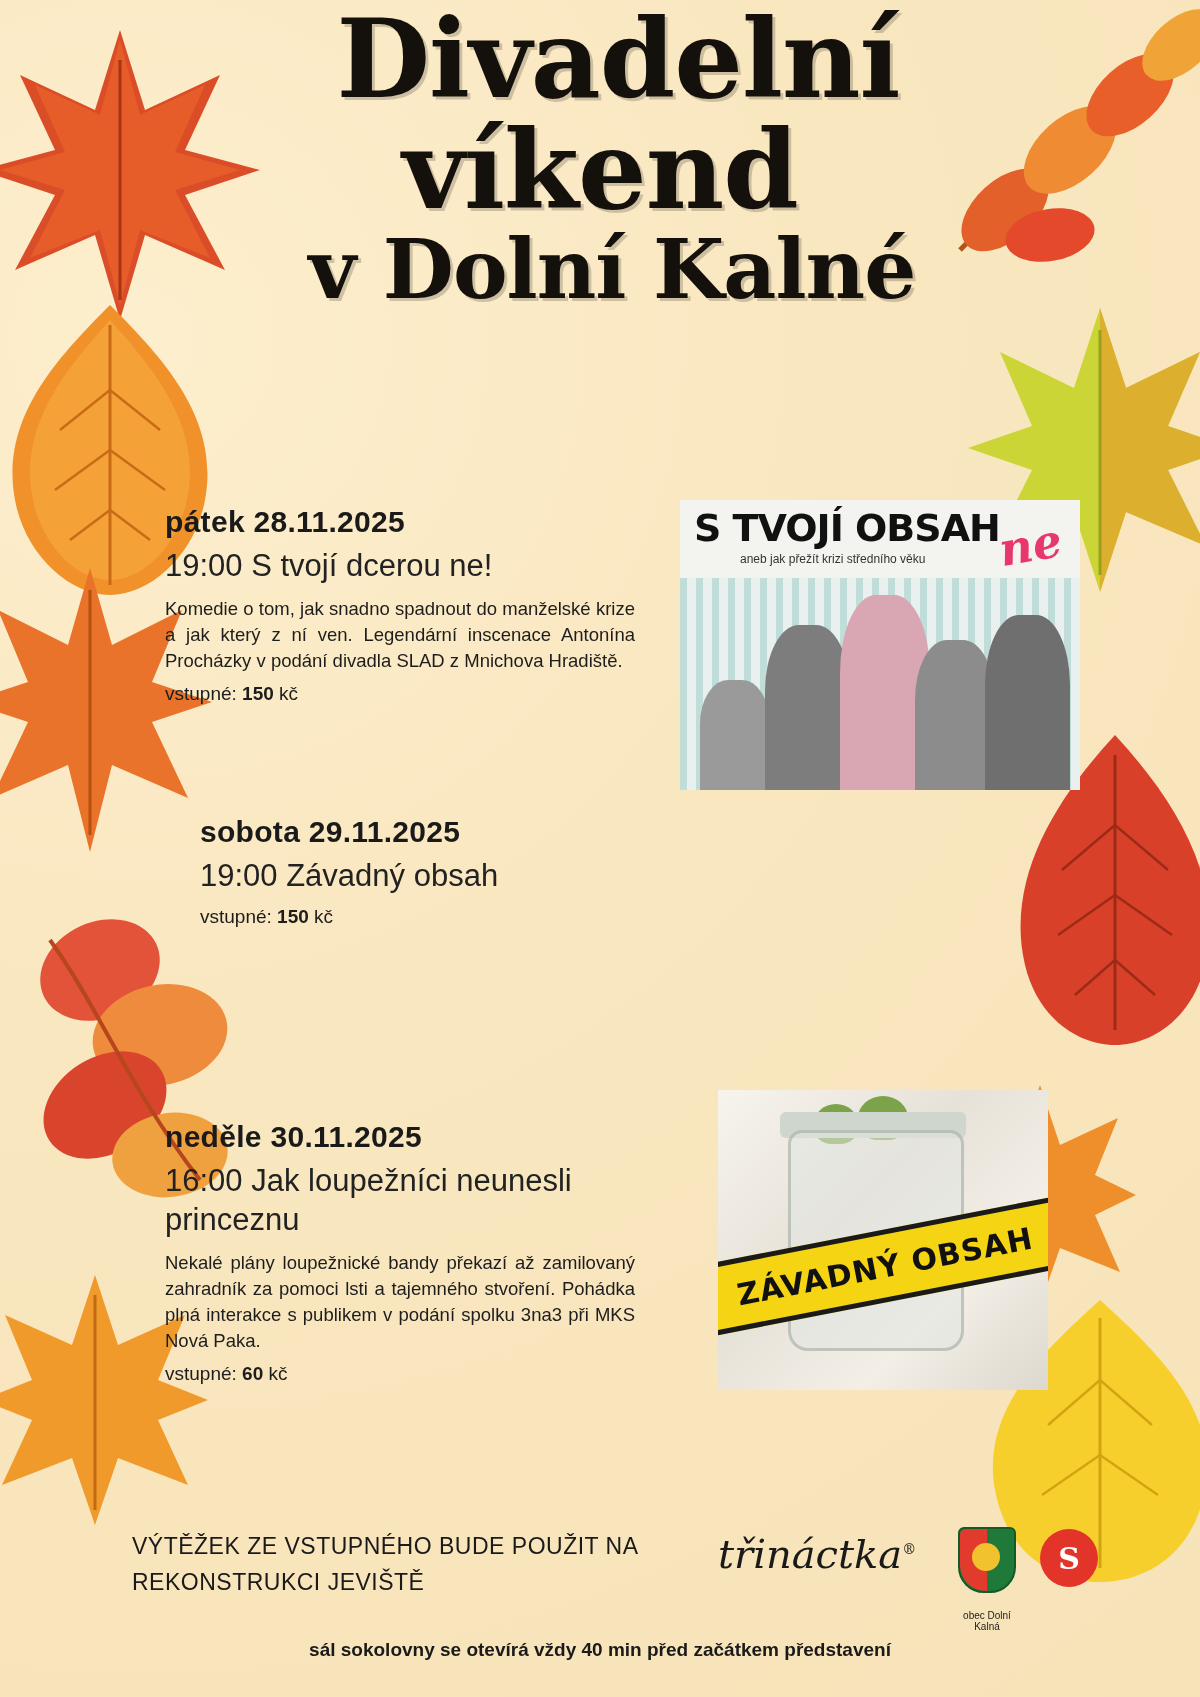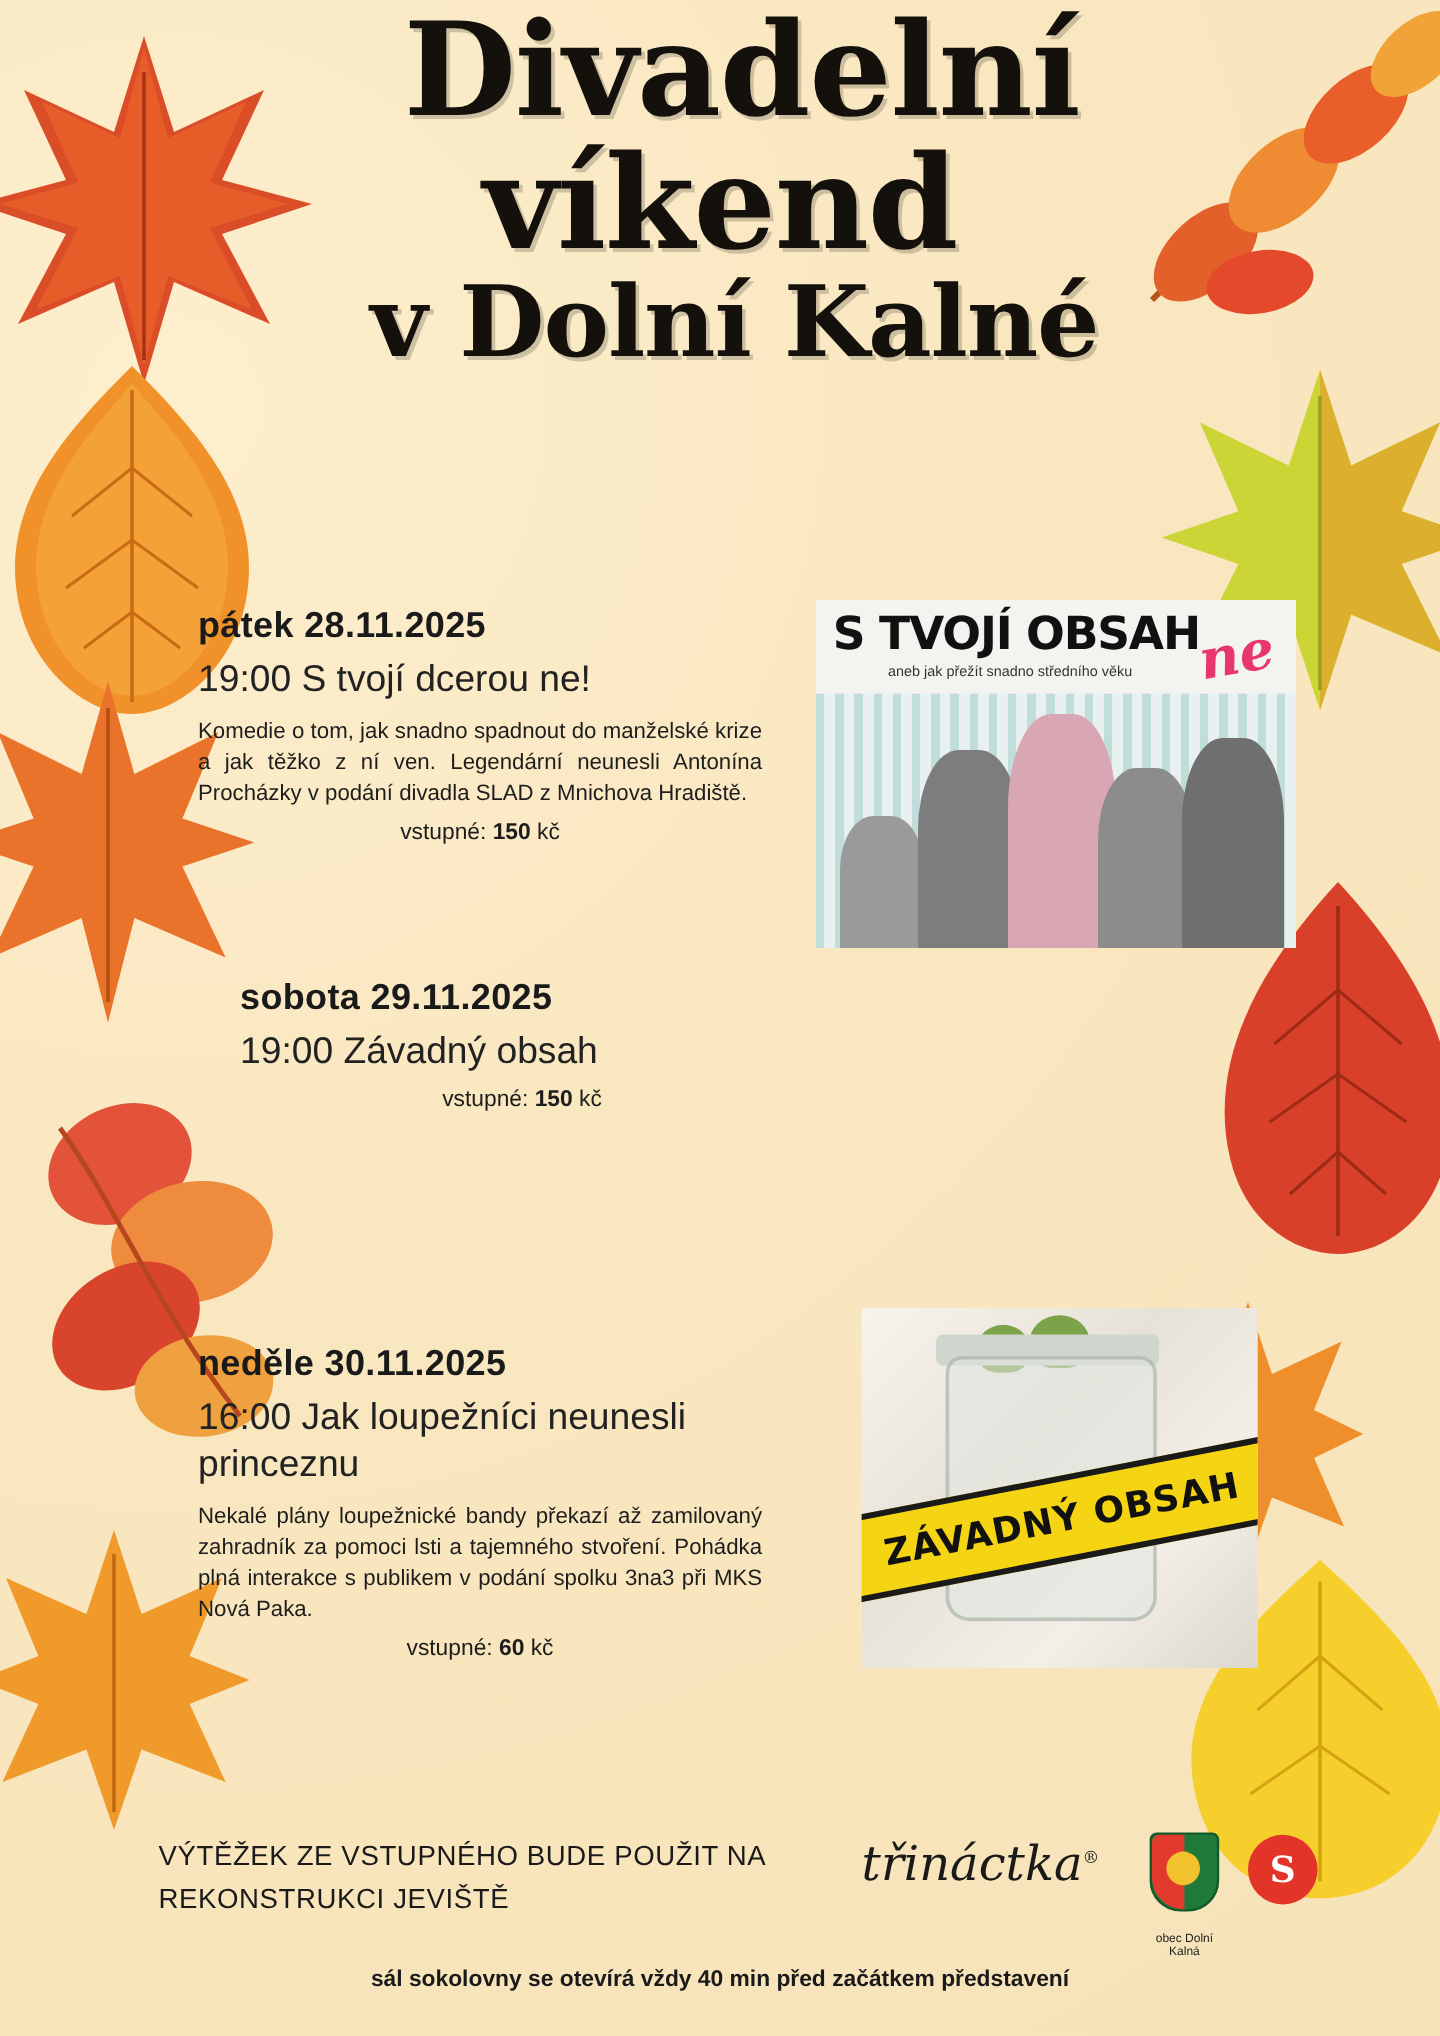--- a/index.html
+++ b/index.html
@@ -74,21 +74,20 @@
   }
   .ev-desc {
     font-size: 18.5px;
     color: #1d1d1d;
     line-height: 1.42;
     text-align: justify;
   }
   .ev-price {
     font-size: 19px;
     color: #1d1d1d;
-    text-align: center;
     margin-top: 8px;
   }
   .ev-price b { font-weight: bold; }
 
   .ev-img {
     position: absolute;
     border: 0;
     overflow: hidden;
   }
 
@@ -362,34 +361,34 @@
   <div class="title-block">
     <div class="title-line t1">Divadelní</div>
     <div class="title-line t2">víkend</div>
     <div class="title-line t3">v Dolní Kalné</div>
   </div>
 
   <div class="event" style="left:165px; top:505px;">
     <div class="ev-text">
       <div class="ev-date">pátek 28.11.2025</div>
       <div class="ev-title">19:00 S tvojí dcerou ne!</div>
-      <div class="ev-desc">Komedie o tom, jak snadno spadnout do manželské krize a jak těžko z ní ven. Legendární neunesli Antonína Procházky v podání divadla SLAD z Mnichova Hradiště.</div>
+      <div class="ev-desc">Komedie o tom, jak snadno spadnout do manželské krize a jak který z ní ven. Legendární inscenace Antonína Procházky v podání divadla SLAD z Mnichova Hradiště.</div>
       <div class="ev-price">
         <span>vstupné:</span>
         <b>150</b>
         <span>kč</span>
       </div>
     </div>
   </div>
 
   <div class="ev-img img1" style="left:680px; top:500px;">
     <div class="stripes"></div>
     <div class="topbar"></div>
     <div class="hl">S TVOJÍ OBSAH</div>
-    <div class="sub">aneb jak přežít snadno středního věku</div>
+    <div class="sub">aneb jak přežít krizi středního věku</div>
     <div class="ne">ne</div>
     <div class="fig" style="left:20px;width:70px;height:110px;background:#9a9a9a;"></div>
     <div class="fig" style="left:85px;width:85px;height:165px;background:#7d7d7d;"></div>
     <div class="fig" style="left:160px;width:90px;height:195px;background:#d9a6b4;"></div>
     <div class="fig" style="left:235px;width:80px;height:150px;background:#8c8c8c;"></div>
     <div class="fig" style="left:305px;width:85px;height:175px;background:#6f6f6f;"></div>
   </div>
 
   <div class="event" style="left:200px; top:815px;">
     <div class="ev-text">

